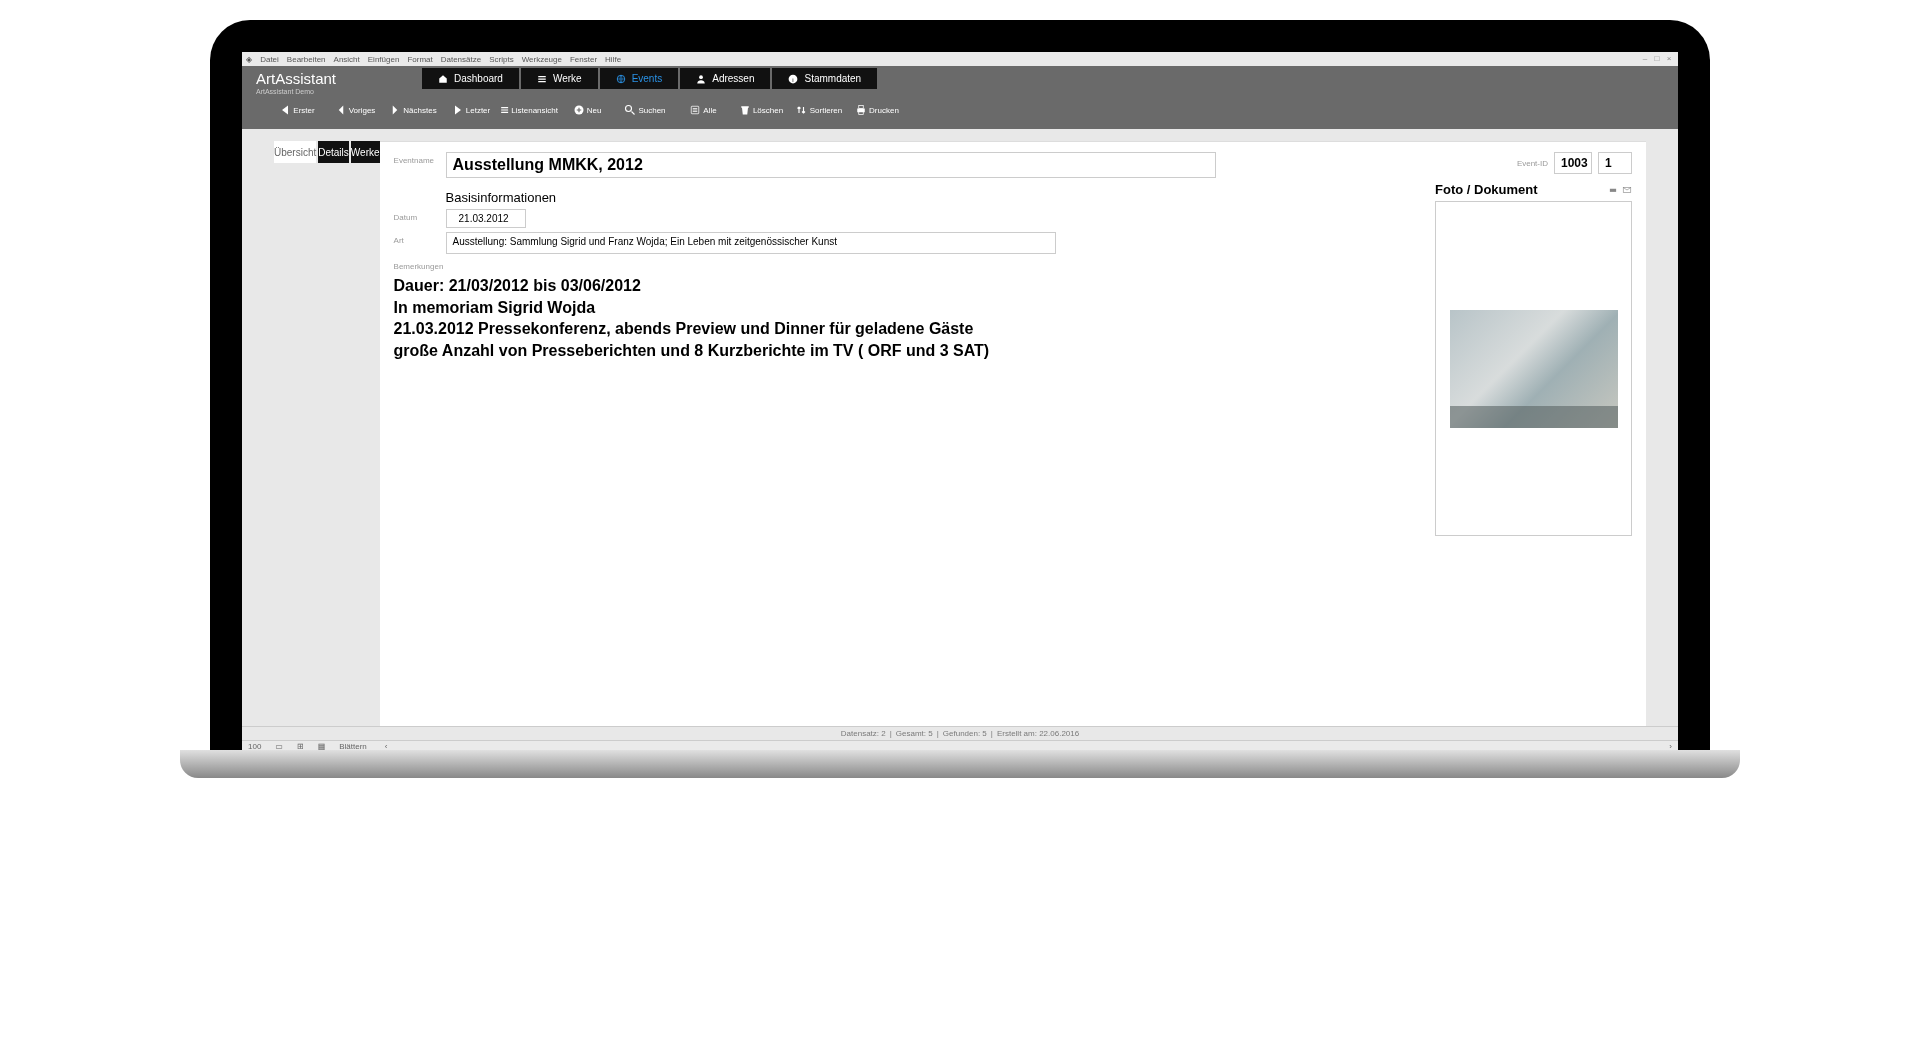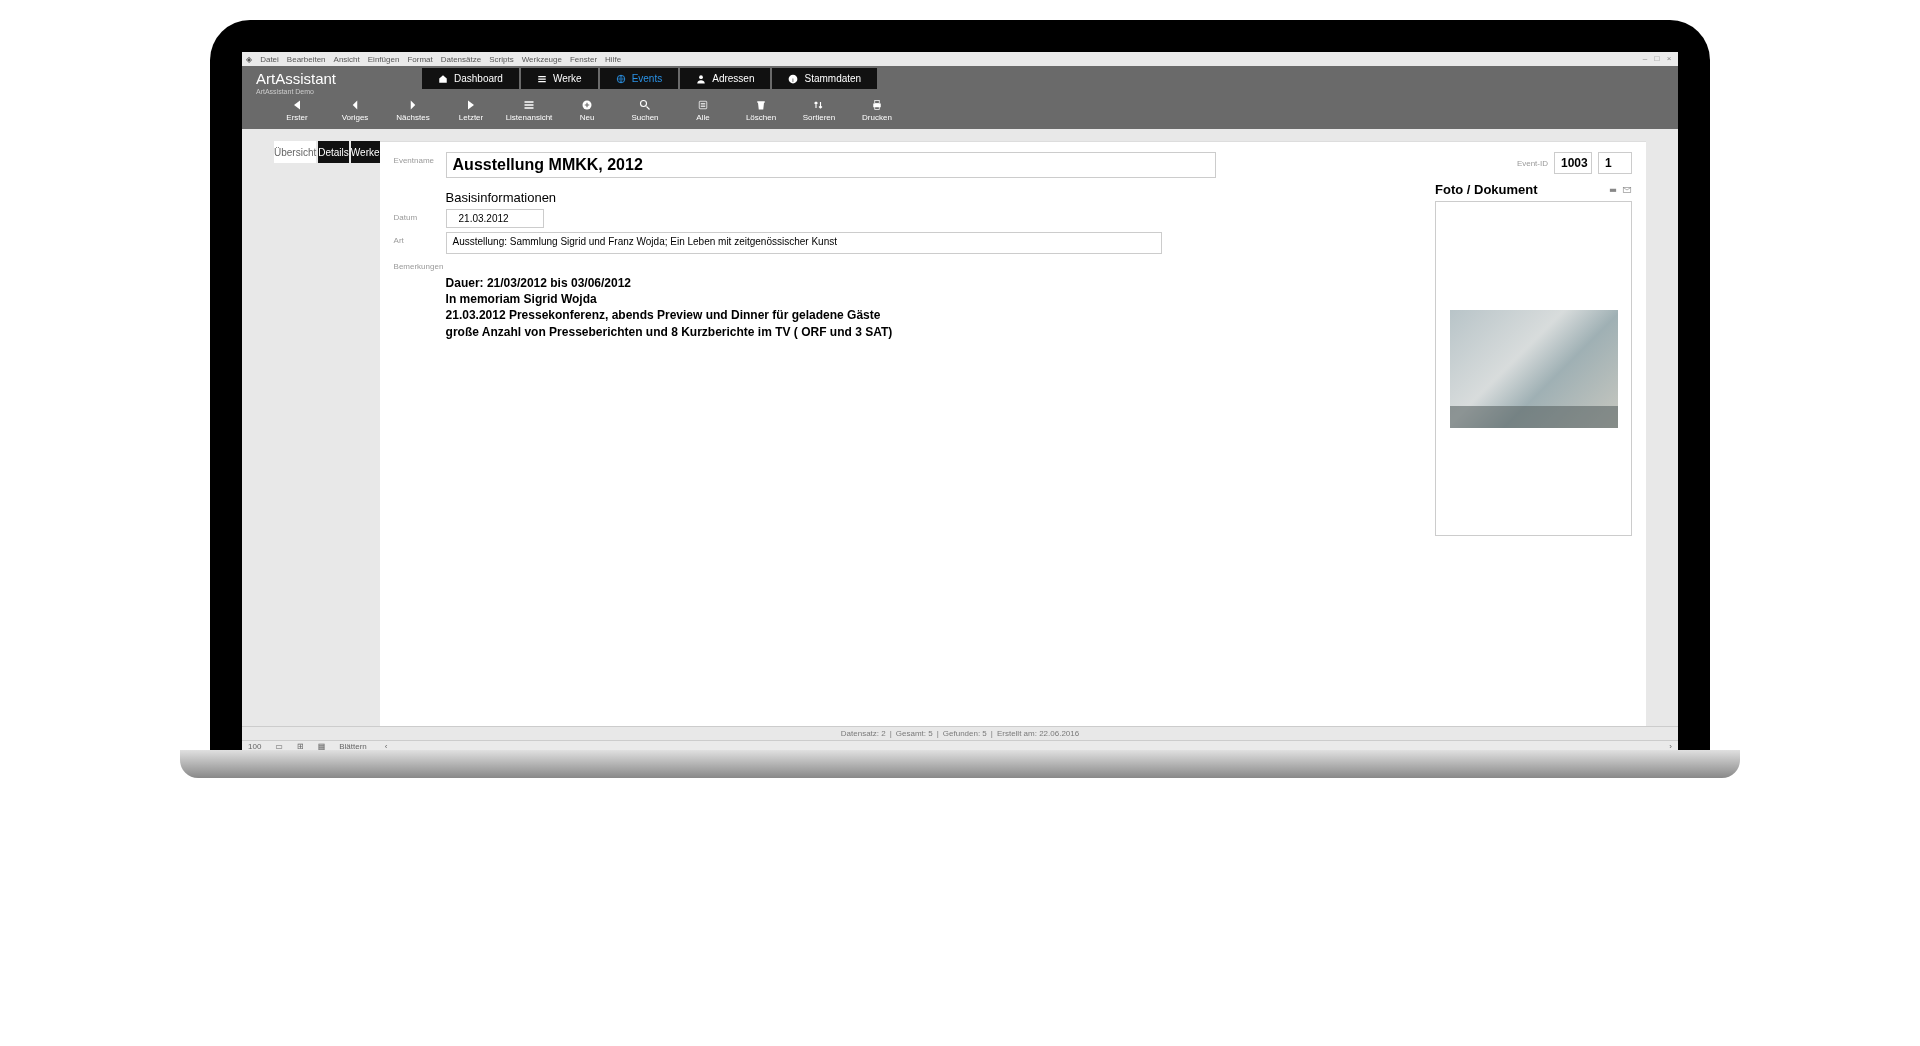--- a/index.html
+++ b/index.html
@@ -11,42 +11,42 @@
 .menubar .right span { width: 10px; height: 10px; display: inline-block; text-align: center; font-size: 8px; color: #888; }
 .topbar { background: #6a6a6a; height: 25px; display: flex; align-items: center; }
 .brand { color: #fff; font-size: 15px; padding: 0 14px; font-weight: normal; }
 .subbrand { color: #ccc; font-size: 7px; position: absolute; }
 .brandwrap { position: relative; width: 180px; }
 .brandwrap .subbrand { left: 14px; top: 18px; }
 .navbtn { background: #111; color: #fff; height: 21px; padding: 0 16px; display: flex; align-items: center; gap: 6px; font-size: 10px; margin-right: 2px; cursor: pointer; }
 .navbtn.active { color: #2a92e6; }
 .navbtn svg { width: 10px; height: 10px; fill: currentColor; }
 .toolbar { background: #6a6a6a; height: 38px; display: flex; }
-.tbtn { width: 58px; display: flex; flex-direction: column; align-items: center; justify-content: center; color: #fff; font-size: 8px; gap: 2px; cursor: pointer; }
+.tbtn { width: 58px; display: flex; flex-direction: row; align-items: center; justify-content: center; color: #fff; font-size: 8px; gap: 2px; cursor: pointer; }
 .tbtn svg { width: 12px; height: 12px; fill: #fff; }
 .content { flex: 1; background: #e8e8e8; padding: 12px 32px 0 32px; display: flex; flex-direction: row; }
 .tabs { display: flex; }
 .tab { flex: 1; height: 22px; display: flex; align-items: center; justify-content: center; font-size: 10px; cursor: pointer; }
 .tab.light { background: #fff; color: #666; }
 .tab.dark { background: #111; color: #fff; margin-left: 2px; }
 .formarea { background: #fff; padding: 10px 14px 10px 14px; flex: 1; border-top: 1px solid #ddd; display: flex; flex-direction: column; }
 .row { display: flex; align-items: flex-start; margin-bottom: 4px; }
 .lbl { width: 52px; color: #9a9a9a; font-size: 8px; padding-top: 4px; }
 .field { border: 1px solid #ccc; background: #fff; padding: 3px 6px; font-size: 16px; font-weight: bold; }
 .eventname { width: 770px; }
 .rightfields { display: flex; align-items: center; gap: 6px; margin-left: auto; }
 .rightfields .lbl2 { color: #9a9a9a; font-size: 8px; }
 .smallfield { border: 1px solid #ccc; padding: 3px 6px; font-size: 12px; font-weight: bold; width: 38px; }
 .smallfield2 { border: 1px solid #ccc; padding: 3px 6px; font-size: 12px; font-weight: bold; width: 34px; }
 .mainrow { display: flex; gap: 12px; flex: 1; }
 .leftcol { flex: 1; }
 .sectionh { font-size: 13px; font-weight: normal; margin: 8px 0 4px 52px; }
-.datumfield { width: 98px; padding-left: 12px; }
-.artfield { width: 716px; height: 22px; }
-.bemerkungen { font-size: 12px; font-weight: bold; line-height: 1.35; margin-left: 52px; margin-top: 2px; }
+.datumfield { width: 80px; padding-left: 12px; }
+.artfield { width: 610px; height: 22px; }
+.bemerkungen { font-size: 16px; font-weight: bold; line-height: 1.35; margin-top: 2px; }
 .rightcol { width: 197px; }
 .photoh { font-size: 13px; font-weight: bold; display: flex; align-items: center; }
 .photoh .icons { margin-left: auto; display: flex; gap: 4px; }
 .photoh .icons svg { width: 10px; height: 10px; fill: #888; }
 .photobox { border: 1px solid #ccc; height: 335px; margin-top: 4px; background: #fff; display: flex; align-items: center; justify-content: center; }
 .imgph { width: 168px; height: 118px; background: linear-gradient(135deg,#b8c4c8 0%,#d8dcdc 40%,#9fb0b4 60%,#c8c8c0 100%); position: relative; }
 .imgph::after { content:""; position:absolute; bottom:0; left:0; right:0; height:22px; background:rgba(90,100,100,0.6); }
 .statusbar { height: 14px; background: #e8e8e8; font-size: 8px; color: #7a7a7a; display: flex; align-items: center; justify-content: center; gap: 4px; border-top: 1px solid #ccc; }
 .bottombar { height: 12px; background: #eaeaea; font-size: 8px; color: #666; display: flex; align-items: center; padding: 0 6px; gap: 14px; border-top: 1px solid #ccc; }
 .laptop-base { width: 1560px; height: 28px; background: linear-gradient(#e0e0e0,#888); border-radius: 0 0 18px 18px; margin-top: -2px; }

